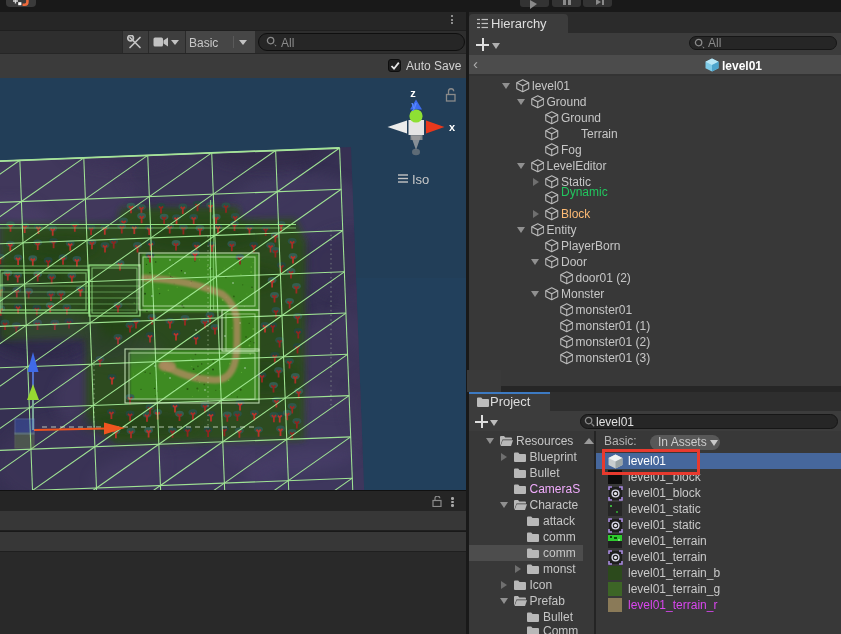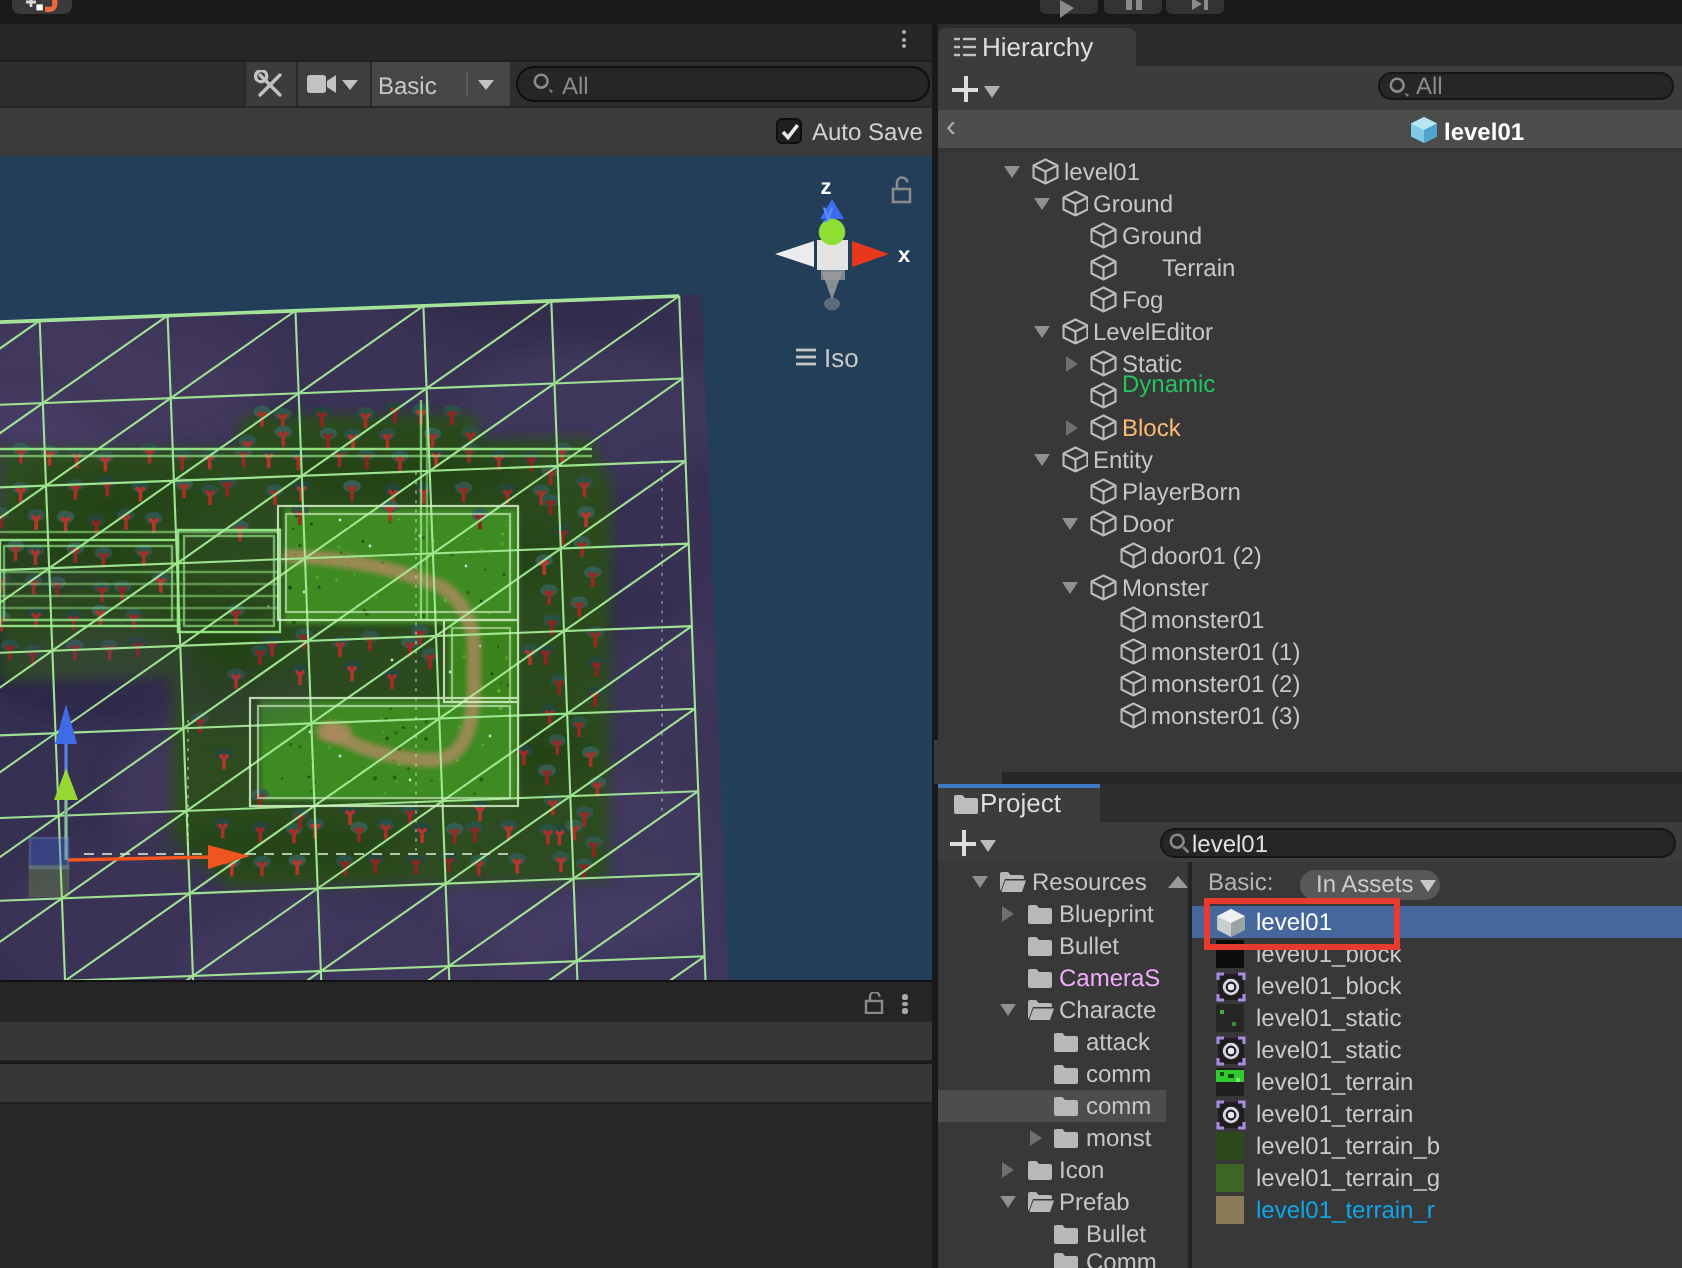--- a/index.html
+++ b/index.html
@@ -1058,14 +1058,14 @@
       </g>
       <circle cx="7.5" cy="7.5" r="3.4" fill="none" stroke="#d8d8e8" stroke-width="1.4"></circle>
       <circle cx="7.5" cy="7.5" r="1.6" fill="#e8e8f0"></circle>
     </svg>
 <div class="txt" style="left:628px;top:549px;color:#c9c9c9">level01_terrain</div>
 <div class="abs" style="left:608px;top:566px;width:14px;height:14px;background:#2c4a1c"></div>
 <div class="txt" style="left:628px;top:565px;color:#c9c9c9">level01_terrain_b</div>
 <div class="abs" style="left:608px;top:582px;width:14px;height:14px;background:#3d6526"></div>
 <div class="txt" style="left:628px;top:581px;color:#c9c9c9">level01_terrain_g</div>
 <div class="abs" style="left:608px;top:598px;width:14px;height:14px;background:#8a7a58"></div>
-<div class="txt" style="left:628px;top:597px;color:#0ea5e9">level01_terrain_r</div>
+<div class="txt" style="left:628px;top:597px;color:#d946ef">level01_terrain_r</div>
 <div class="abs" style="left:602px;top:449px;width:98px;height:26px;border:3px solid #e83a2e"></div>
 </div>
 </body></html>

